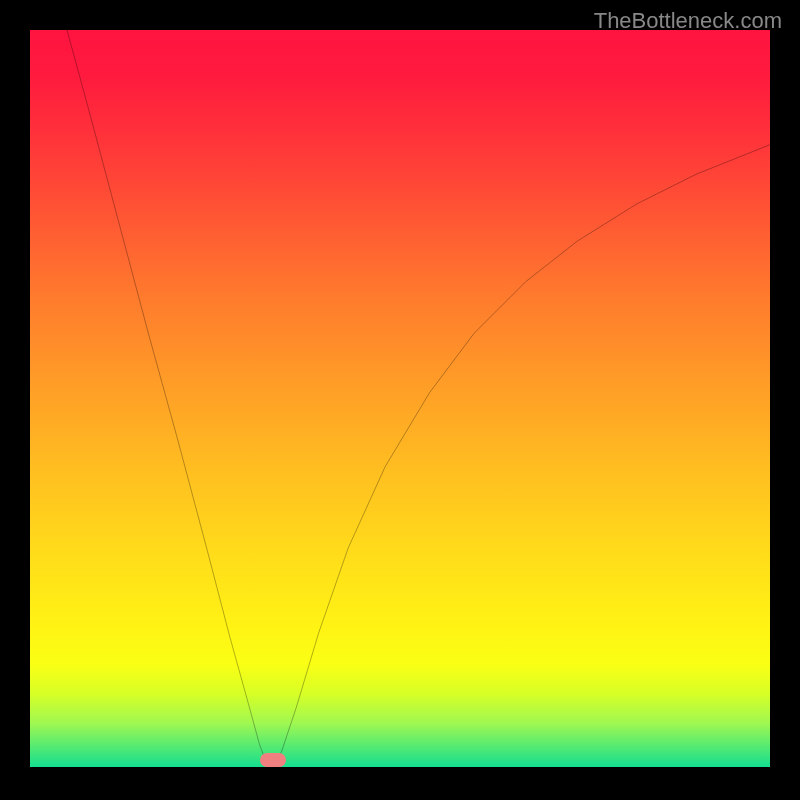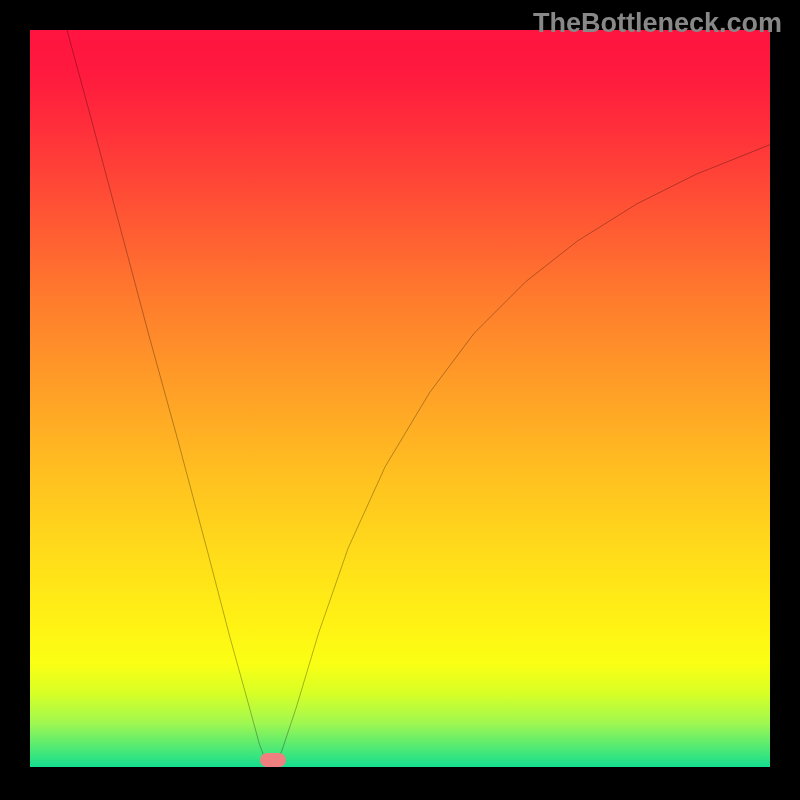--- a/index.html
+++ b/index.html
@@ -9,22 +9,22 @@
     background: #000;
     position: relative;
     font-family: Arial, sans-serif;
     overflow: hidden;
   }
   .watermark {
     position: absolute;
     top: 8px;
     right: 18px;
     color: #888;
-    font-size: 27px;
-    font-weight: bold;
+    font-size: 22px;
+    font-weight: normal;
     z-index: 10;
   }
   .plot-area {
     position: absolute;
     left: 30px;
     top: 30px;
     width: 740px;
     height: 737px;
     overflow: hidden;
   }

